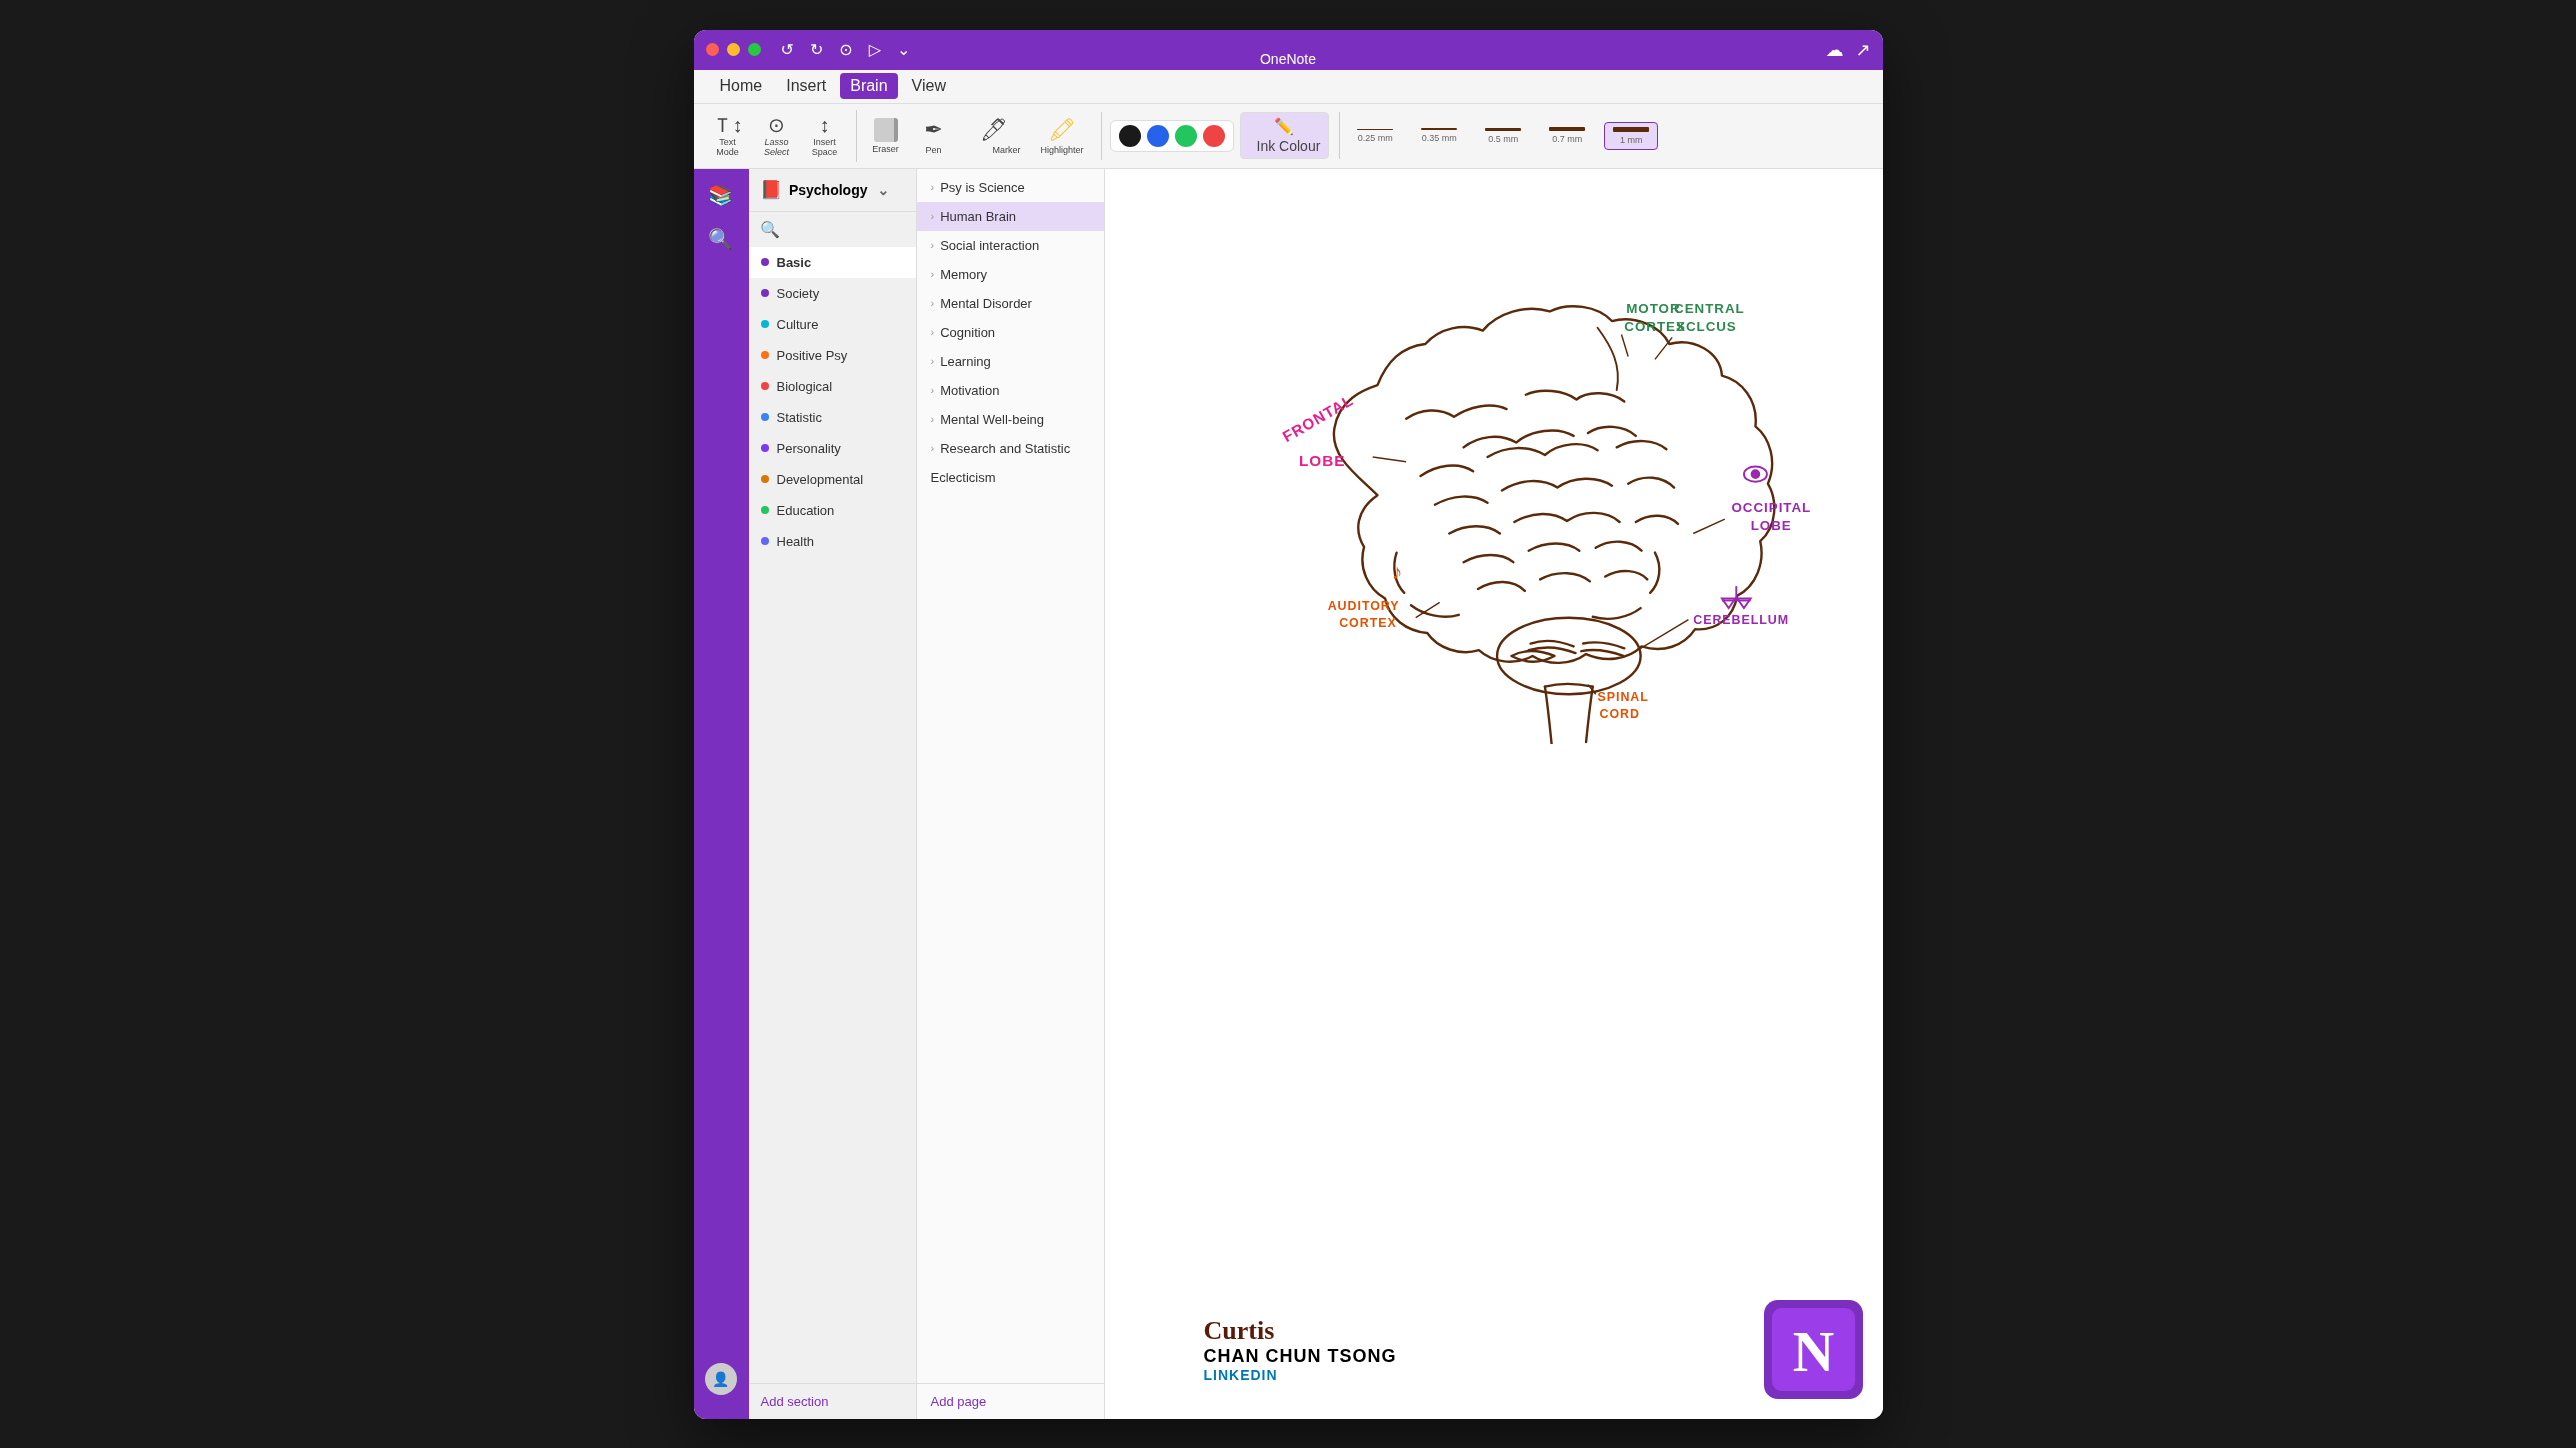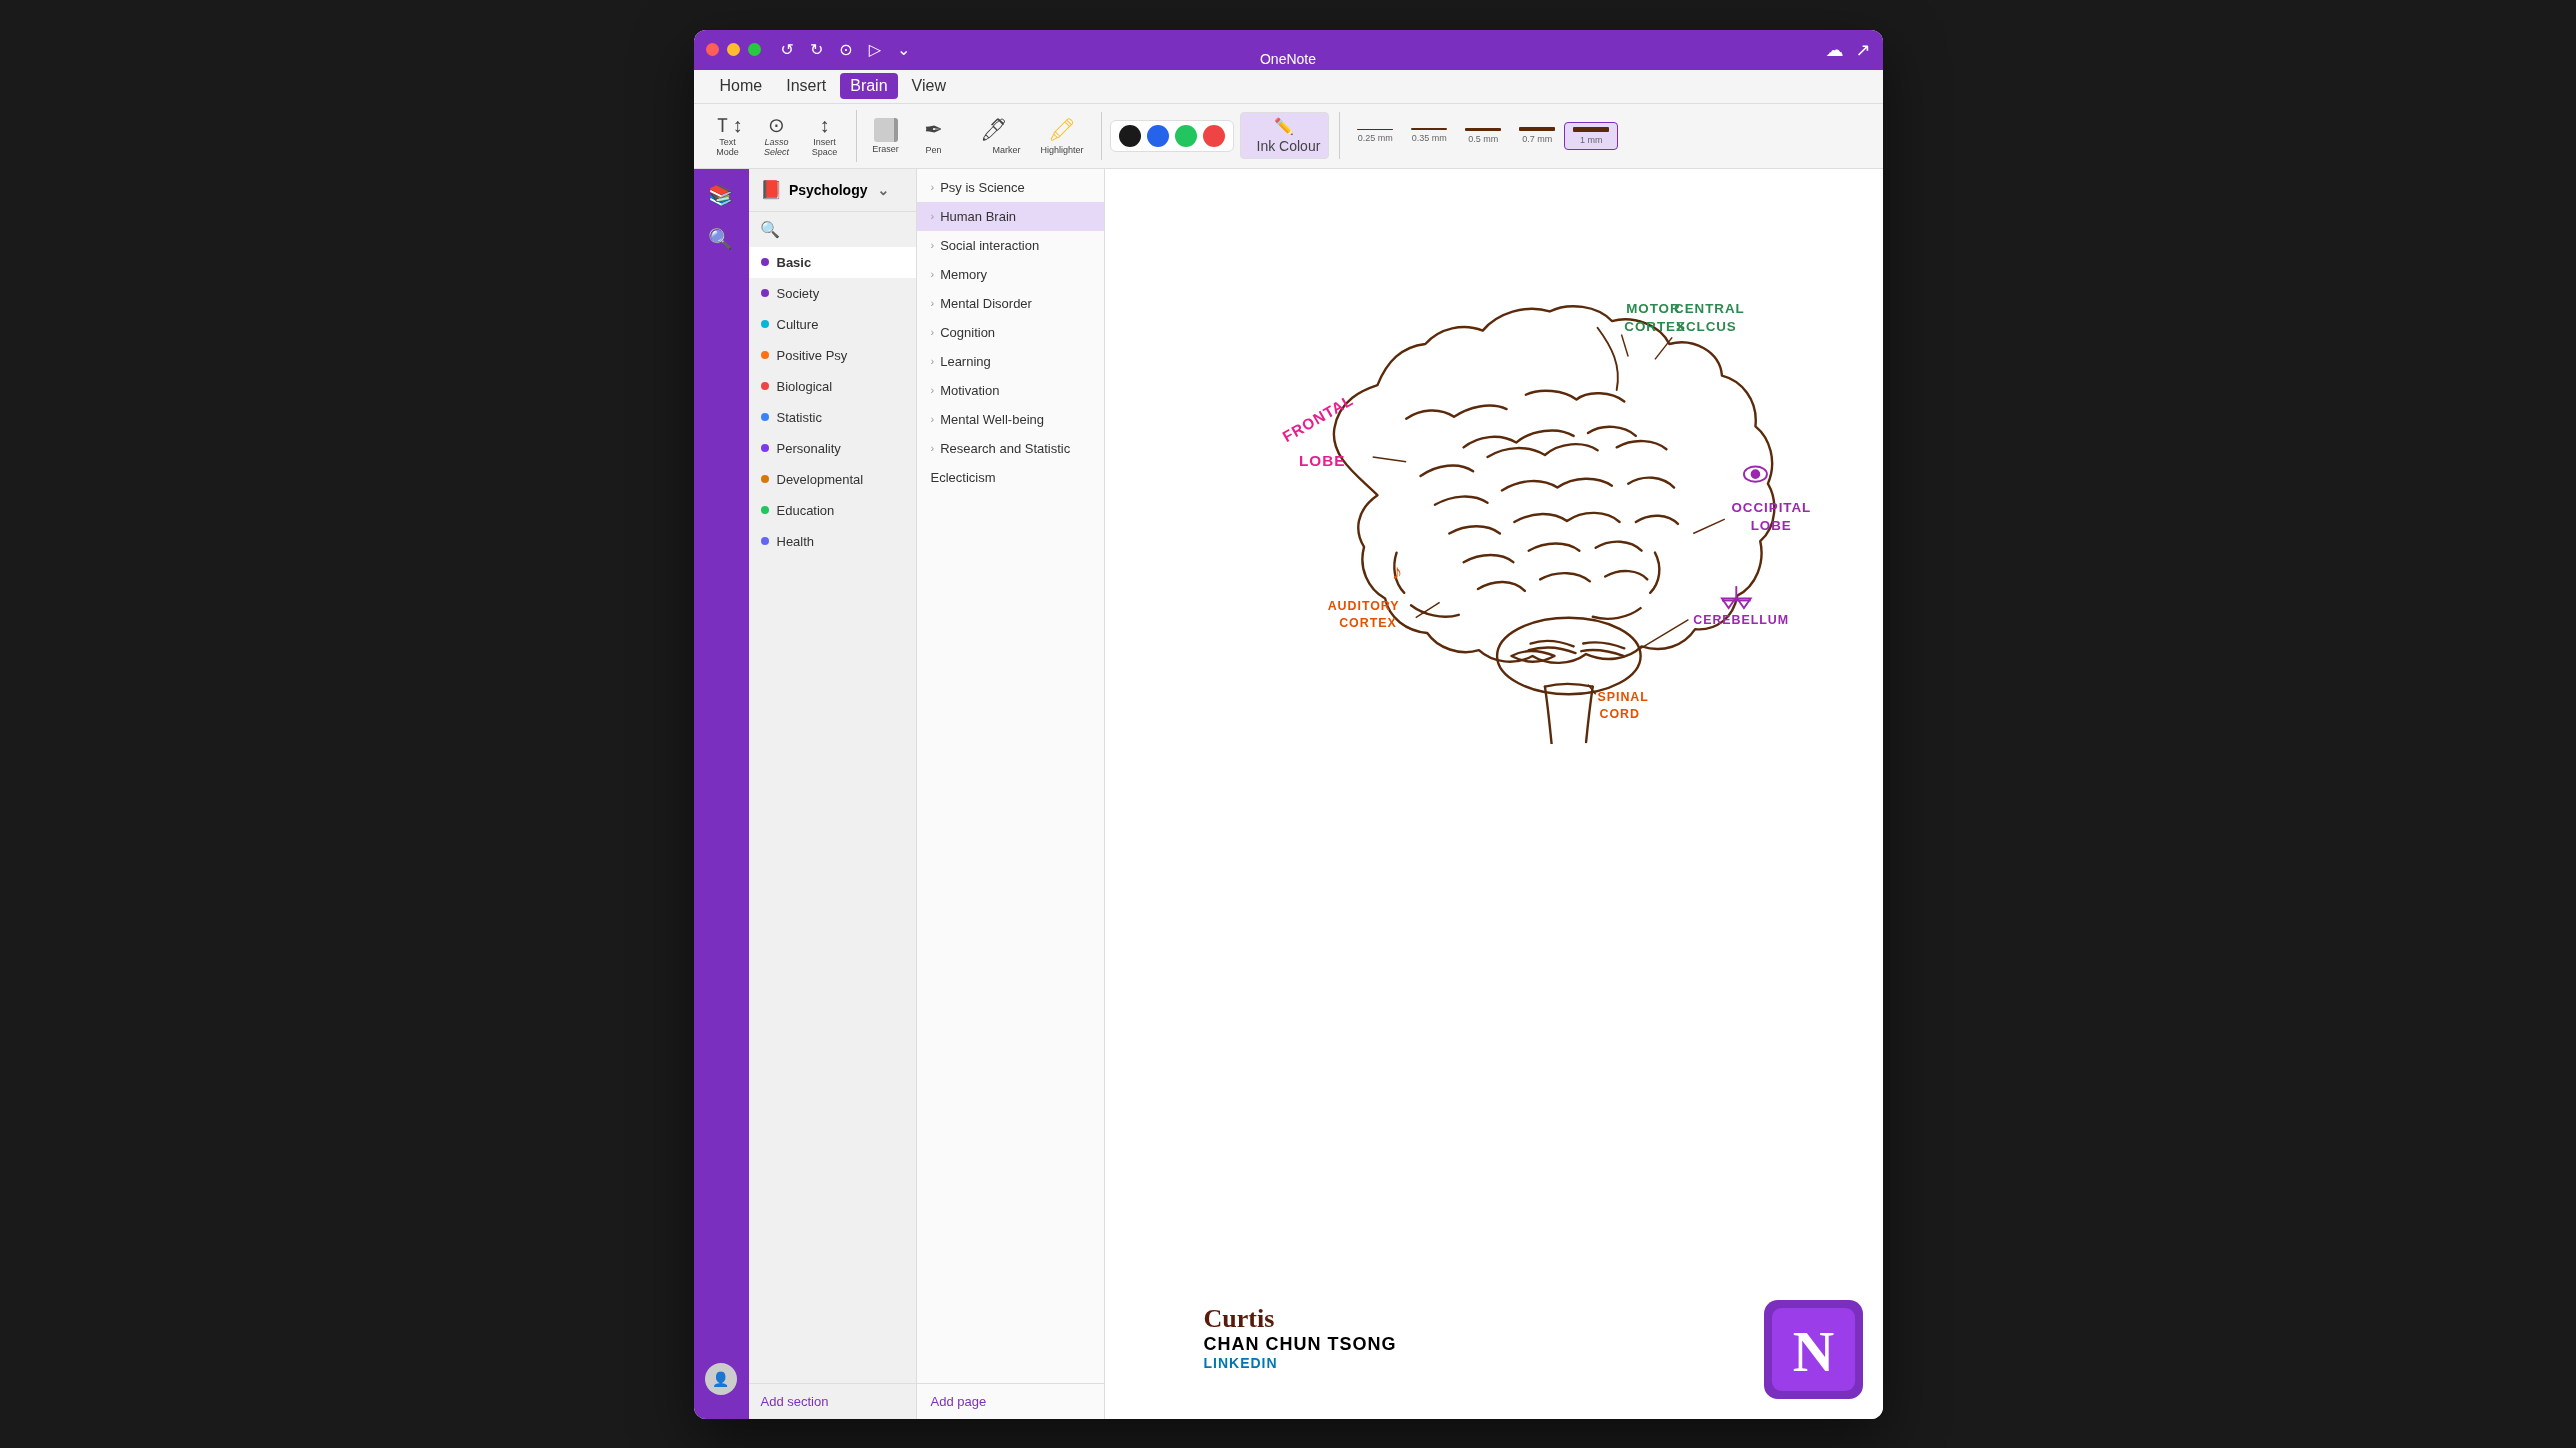--- a/index.html
+++ b/index.html
@@ -117,21 +117,21 @@
       background: #e6d9f7;
       border-radius: 4px;
       font-size: 10px;
       color: #444;
     }
 
     
     .stroke-sizes {
       display: flex;
       align-items: center;
-      gap: 0;
+      gap: 10px;
       justify-content: flex-end;
     }
     .stroke-btn {
       display: flex;
       flex-direction: column;
       align-items: center;
       gap: 3px;
       padding: 4px 8px;
       cursor: pointer;
       border: 1px solid transparent;
@@ -254,21 +254,21 @@
       position: absolute;
       top: 20px;
       left: 79px;
       width: 674px;
       height: 555px;
     }
 
     
     .author-info {
       position: absolute;
-      bottom: 48px;
+      bottom: 36px;
       left: 99px;
     }
     .author-name-cursive {
       font-family: 'Brush Script MT', cursive;
       font-size: 26px;
       color: #5a1a0a;
       font-weight: bold;
     }
     .author-name-bold {
       font-size: 18px;

